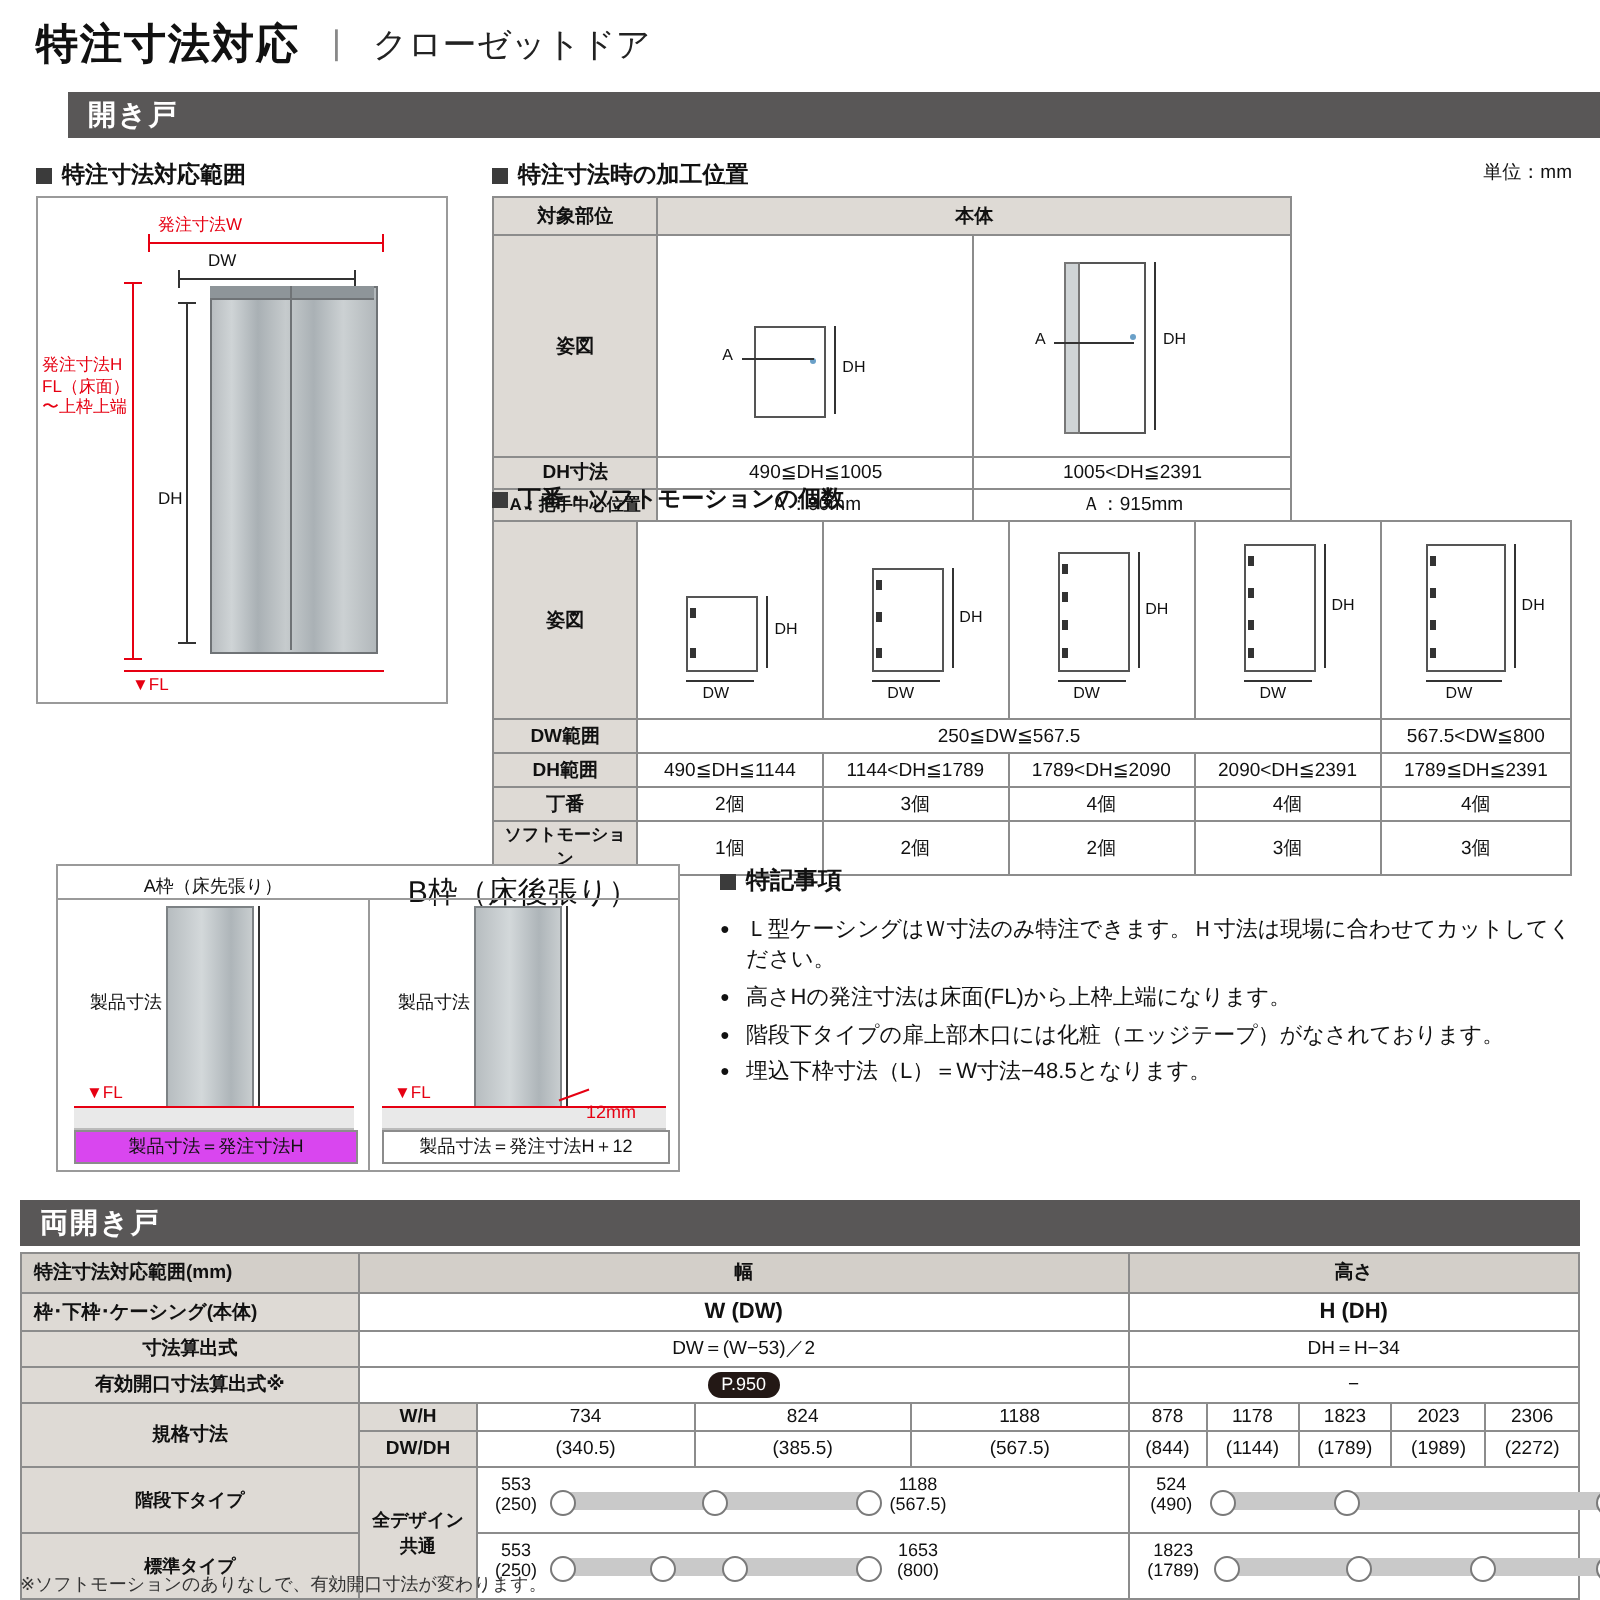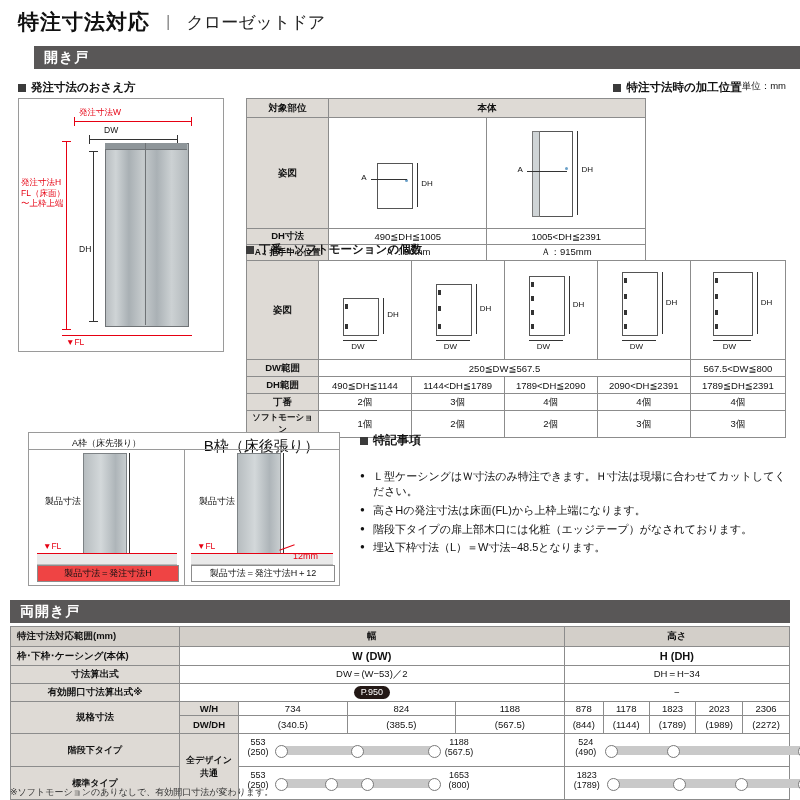--- a/index.html
+++ b/index.html
@@ -67,21 +67,21 @@
     <div class="hdr-sep">|</div>
     <div class="hdr-sub">クローゼットドア</div>
   </div>
 
   <div class="sec-wrap" style="top:46px;margin-left:24px;">
     <div class="sec-bar">開き戸</div>
   </div>
 
   <div style="position:absolute;left:18px;top:80px;width:210px;">
     <div class="blk-title">
-      <span class="sq"></span><span>発注寸法のおさえ方</span>
+      <span class="sq"></span><span>特注寸法対応範囲</span>
     </div>
   </div>
 
   <div class="panelbox" style="position:absolute;left:18px;top:98px;width:204px;height:252px;">
 
     <div style="position:absolute;left:60px;top:8px;" class="redtxt">発注寸法W</div>
     <div class="redline" style="position:absolute;left:55px;top:22px;width:118px;height:1px;"></div>
     <div class="redline" style="position:absolute;left:55px;top:18px;width:1px;height:9px;"></div>
     <div class="redline" style="position:absolute;left:172px;top:18px;width:1px;height:9px;"></div>
 
@@ -105,21 +105,21 @@
     <div class="arrowline" style="left:70px;top:222px;width:9px;"></div>
 
     <div style="position:absolute;left:86px;top:44px;width:82px;height:182px;border:1px solid #6f7376;" class="door-img"></div>
     <div style="position:absolute;left:86px;top:44px;width:82px;height:6px;background:#8e9599;border-bottom:1px solid #6f7376;"></div>
     <div style="position:absolute;left:126px;top:44px;width:1px;height:182px;background:#6f7376;"></div>
 
     <div class="redline" style="position:absolute;left:43px;top:236px;width:130px;height:1px;"></div>
     <div class="redtxt" style="position:absolute;left:47px;top:238px;">▼FL</div>
   </div>
 
-  <div style="position:absolute;left:246px;top:80px;width:540px;text-align:right;">
+  <div style="position:absolute;left:246px;top:80px;width:540px;">
     <div class="blk-title">
       <span class="sq"></span><span>特注寸法時の加工位置</span>
       <span style="float:right;font-weight:normal;font-size:9.5px;">単位：mm</span>
     </div>
   </div>
 
   <table class="tbl" style="position:absolute;left:246px;top:98px;width:400px;">
     <tbody>
         <tr>
       <td class="hd" style="width:82px;height:16px;">対象部位</td>
@@ -283,26 +283,26 @@
 
     <div style="position:absolute;left:208px;top:20px;width:42px;height:106px;background:linear-gradient(90deg,#b7bdc0,#d3d8da 40%,#aeb5b9 75%,#c8cdcf);border:1px solid #7d8285;"></div>
     <div style="position:absolute;left:170px;top:62px;font-size:9px;">製品寸法</div>
     <div class="vline" style="left:254px;top:20px;height:106px;"></div>
     <div class="redline" style="position:absolute;left:162px;top:120px;width:142px;height:1px;"></div>
     <div class="redtxt" style="position:absolute;left:168px;top:108px;">▼FL</div>
     <div style="position:absolute;left:162px;top:121px;width:142px;height:10px;background:#e9e9e9;border-bottom:1px solid #bbb;"></div>
     <div class="redtxt" style="position:absolute;left:264px;top:118px;font-size:9px;">12mm</div>
     <div class="redline" style="position:absolute;left:250px;top:114px;width:16px;height:1px;transform:rotate(-20deg);"></div>
 
-    <div style="position:absolute;left:8px;top:132px;width:140px;height:15px;border:1px solid #8c8c8c;text-align:center;font-size:9px;line-height:15px;background:#ef4444;">製品寸法＝発注寸法H</div>
+    <div style="position:absolute;left:8px;top:132px;width:140px;height:15px;border:1px solid #8c8c8c;text-align:center;font-size:9px;line-height:15px;background:#d946ef;">製品寸法＝発注寸法H</div>
     <div style="position:absolute;left:162px;top:132px;width:142px;height:15px;border:1px solid #8c8c8c;text-align:center;font-size:9px;line-height:15px;background:#fff;">製品寸法＝発注寸法H＋12</div>
   </div>
 
   <div style="position:absolute;left:360px;top:432px;width:430px;">
-    <div class="blk-title" style="font-size:12px;margin-bottom:20px;">
+    <div class="blk-title" style="font-size:12px;margin-bottom:9px;">
       <span class="sq"></span><span>特記事項</span>
     </div>
     <ul class="notes" style="margin:0;padding:0;">
       <li>Ｌ型ケーシングはＷ寸法のみ特注できます。Ｈ寸法は現場に合わせてカットしてください。</li>
       <li>高さHの発注寸法は床面(FL)から上枠上端になります。</li>
       <li>階段下タイプの扉上部木口には化粧（エッジテープ）がなされております。</li>
       <li>埋込下枠寸法（L）＝W寸法−48.5となります。</li>
     </ul>
   </div>
 

